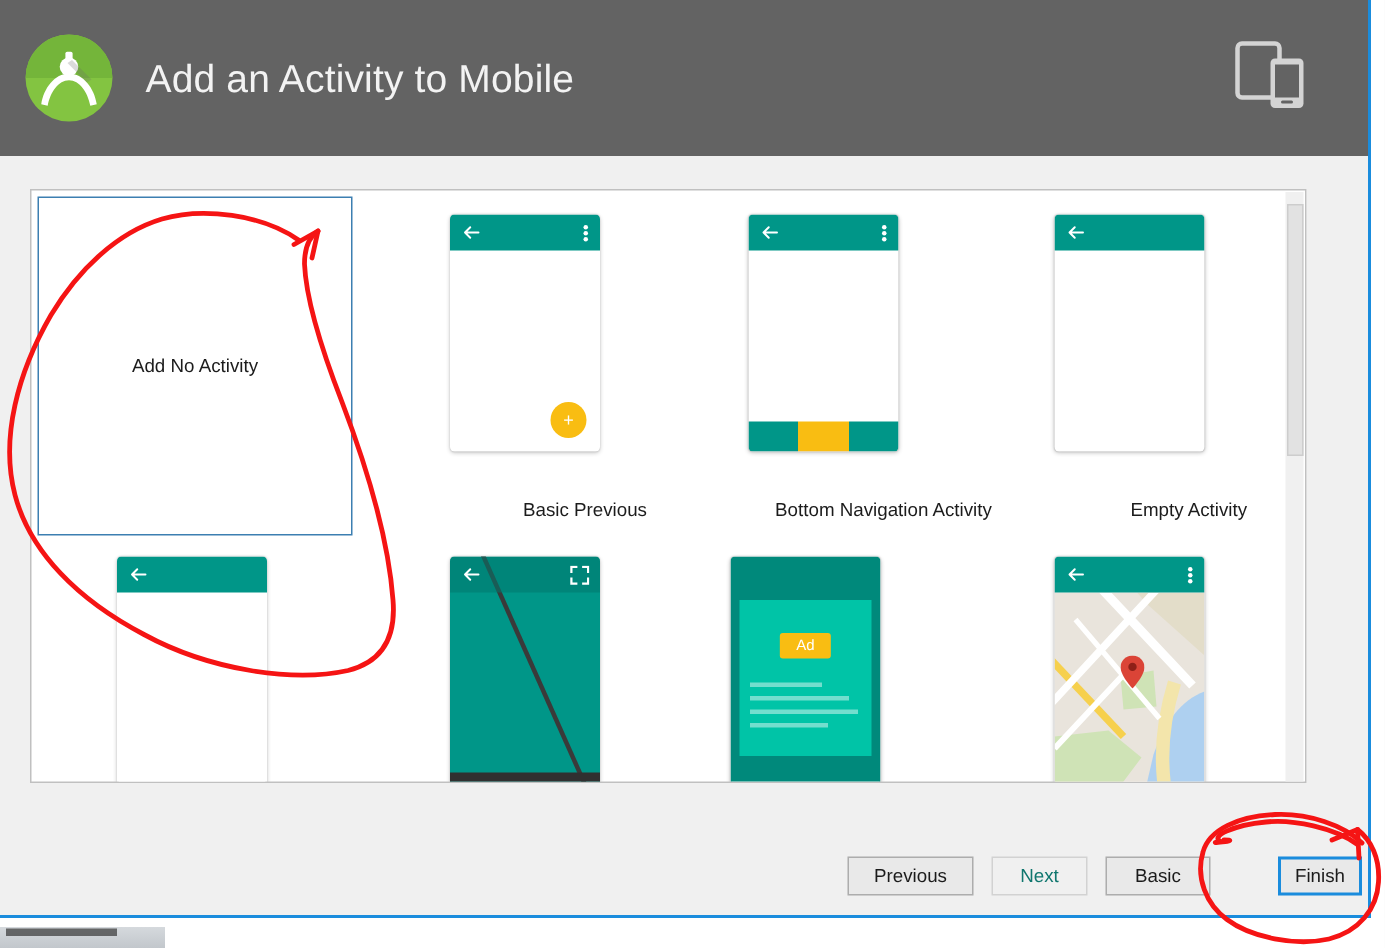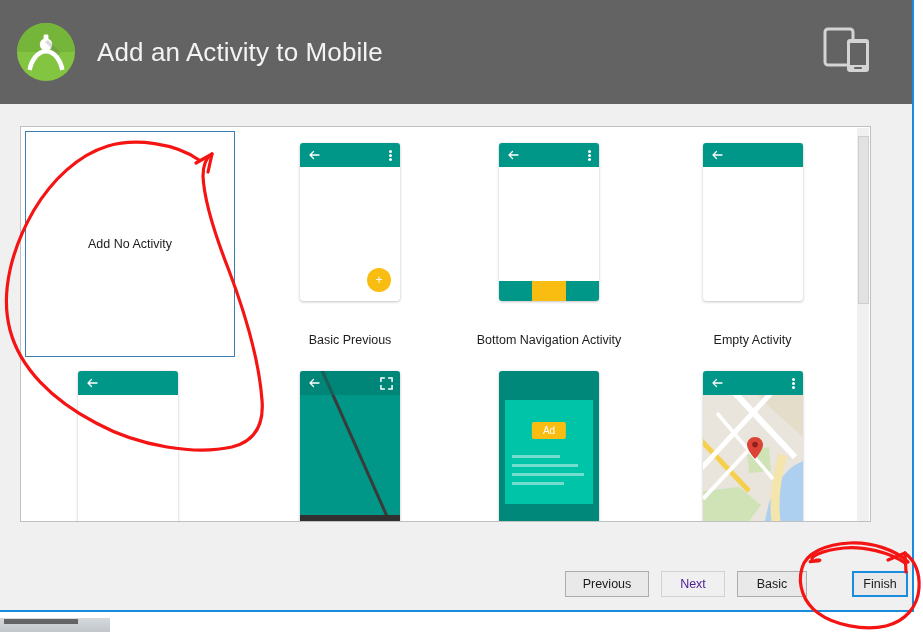--- a/index.html
+++ b/index.html
@@ -57,20 +57,21 @@
   .content-panel {
     position: absolute;
     left: 20px; top: 126px;
     width: 851px; height: 396px;
     background: #ffffff;
     border: 1px solid #c0c0c0;
     overflow: hidden;
   }
   .cell {
     position: absolute;
+    padding-left: 40px;
   }
   .cell-label {
     position: absolute;
     width: 100%;
     text-align: center;
     font-size: 12.5px;
     color: #1c1c1c;
     top: 206px;
     white-space: nowrap;
   }
@@ -204,21 +205,21 @@
     position: absolute;
     top: 11px;
     height: 26px;
     background: #e9e9e9;
     border: 1px solid #adadad;
     font-size: 12.5px;
     color: #1b1b1b;
     font-family: "Liberation Sans", sans-serif;
     display: flex; align-items: center; justify-content: center;
   }
-  .btn.disabled { color: #4c1d95; background: #f0f0f0; border-color: #d2d2d2; }
+  .btn.disabled { color: #0f766e; background: #f0f0f0; border-color: #d2d2d2; }
   .btn.focused { border: 2px solid #1a8cdd; background: #e9e9e9; }
   #btn-previous { left: 565px; width: 84px; }
   #btn-next     { left: 661px; width: 64px; }
   #btn-cancel   { left: 737px; width: 70px; }
   #btn-finish   { left: 852px; width: 56px; }
 
   .win-right-edge {
     position: absolute; left: 912px; top: 0;
     width: 2px; height: 612px; background: #1a8cdd;
   }
@@ -362,21 +363,21 @@
             <path d="M1 4.5 V1 H4.5"></path>
               <path d="M9.5 1 H13 V4.5"></path>
             <path d="M13 9.5 V13 H9.5"></path>
               <path d="M4.5 13 H1 V9.5"></path>
           </g>
         </svg>
         <div class="fs-navbar"></div>
       </div>
     </div>
 
-    <div class="cell" style="left:424px; top:234px; width:208px; height:162px;">
+    <div class="cell" style="left:412px; top:234px; width:208px; height:162px;">
       <div class="phone" style="top:10px;">
         <div class="ad-outer"></div>
         <div class="ad-sheet">
           <div class="ad-badge">Ad</div>
           <div class="ad-line" style="top:55px; width:48px;"></div>
           <div class="ad-line" style="top:64px; width:66px;"></div>
           <div class="ad-line" style="top:73px; width:72px;"></div>
           <div class="ad-line" style="top:82px; width:52px;"></div>
         </div>
       </div>

